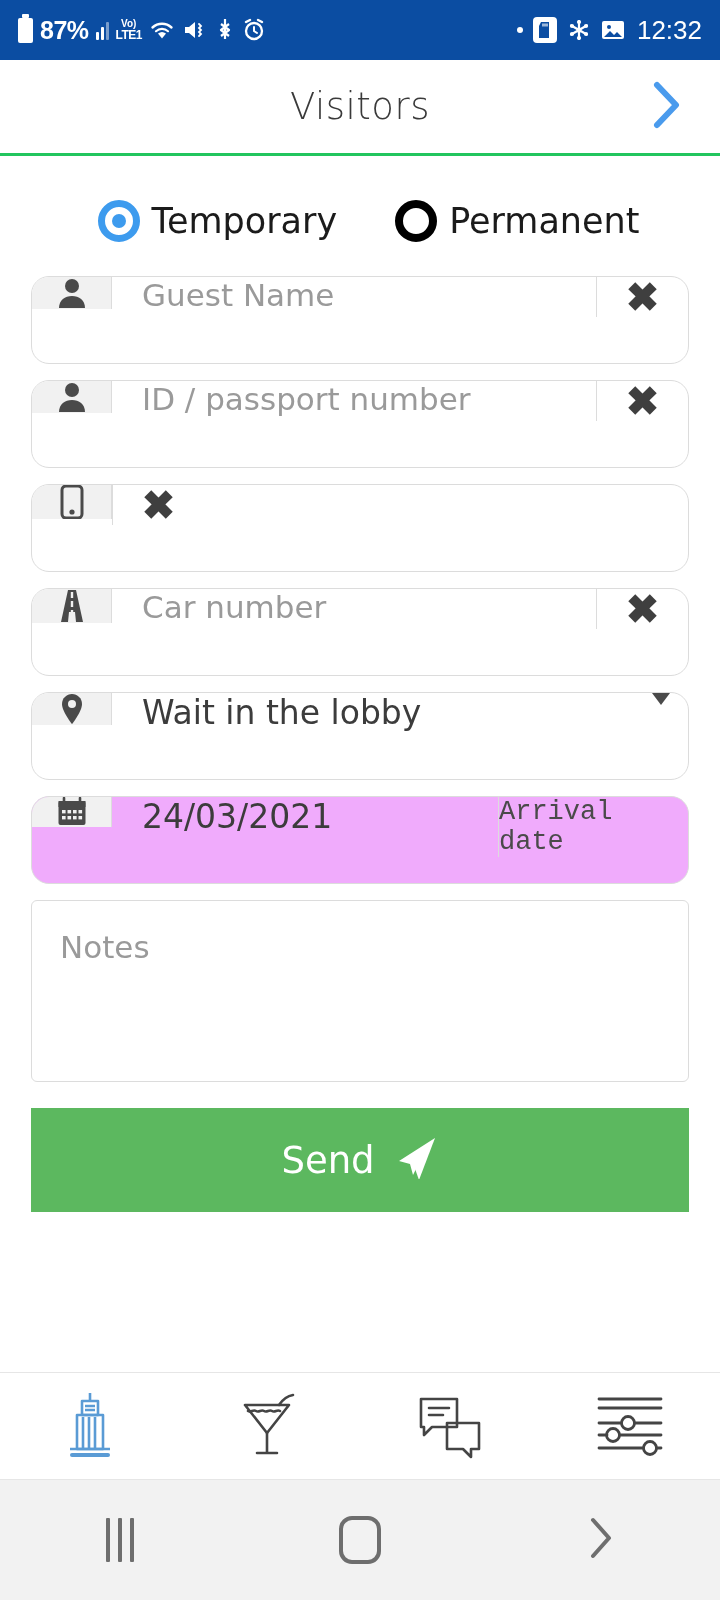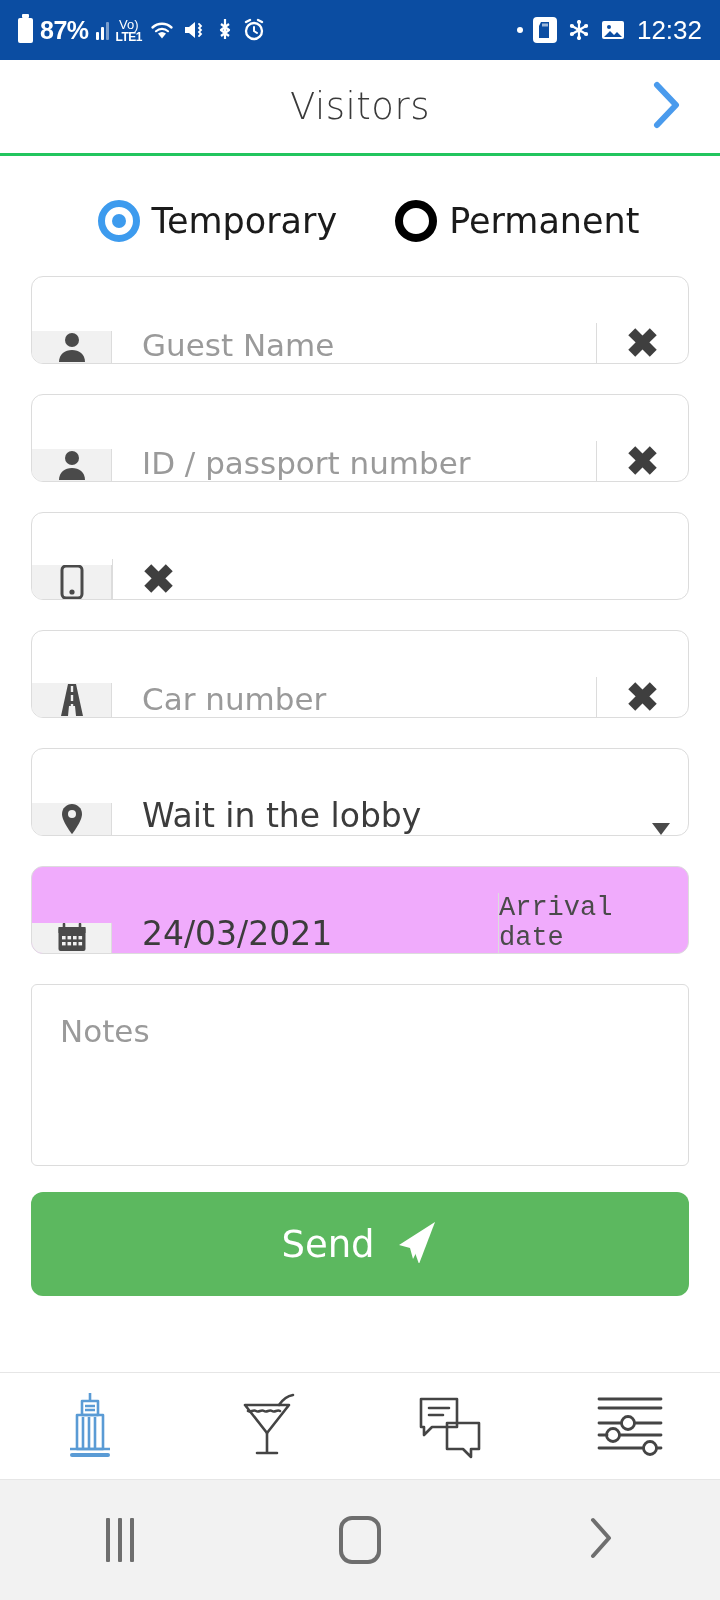--- a/index.html
+++ b/index.html
@@ -31,21 +31,21 @@
   .batt-glyph:before{
     content:""; position:absolute; top:-4px; left:4px; width:7px; height:4px;
     background:#fff; border-radius:1px;
   }
   .sig-bars { display:flex; align-items:flex-end; gap:2px; height:20px; }
   .sig-bars i { width:3px; background:#fff; display:block; border-radius:1px; }
   .sig-bars i:nth-child(1){ height:8px; }
   .sig-bars i:nth-child(2){ height:13px; }
   .sig-bars i:nth-child(3){ height:18px; opacity:.45; }
   .volte { display:flex; flex-direction:column; align-items:center; line-height:1; }
-  .volte b { font-size:13px; font-weight:400; }
+  .volte b { font-size:10px; font-weight:700; }
   .volte span { font-size:12px; font-weight:700; letter-spacing:-0.5px; }
   .sb-dot { width:6px; height:6px; border-radius:50%; background:#fff; }
   .sb-card {
     width:24px;height:26px;border-radius:4px;background:#fff;
     display:flex;align-items:center;justify-content:center;
   }
 
   
   .header {
     height:96px;
@@ -78,23 +78,23 @@
   }
   .rb.on  { border:7px solid #3d9bee; background:#fff; }
   .rb.on::after{ content:""; width:14px;height:14px;border-radius:50%;background:#3d9bee; }
   .rb.off { border:8px solid #000000; background:#fff; }
   .radio-label { font-size:35px; color:#1b1b1b; font-family:"DejaVu Sans", sans-serif; }
 
   
   .form { padding:0 31px; }
 
   .field {
-    display:flex; align-items:flex-end;
-    border:1px solid #dcdcdc; border-radius:12px;
-    background:#fff; height:88px; margin-bottom:30px;
+    display:flex; align-items:flex-start;
+    border:1px solid #dcdcdc; border-radius:18px;
+    background:#fff; height:88px; margin-bottom:16px;
     overflow:hidden;
   }
   .f-icon {
     width:80px; flex:none; background:#f1f1f1;
     border-right:1px solid #dcdcdc;
     display:flex; align-items:center; justify-content:center;
     color:#4a4a4a;
   }
   .f-input {
     flex:1 1 auto; display:flex; align-items:center;
@@ -141,21 +141,21 @@
   
   .notes {
     border:1px solid #dcdcdc; border-radius:6px; height:182px;
     padding:28px 28px; font-size:31px; color:#9a9a9a;
     font-family:"DejaVu Sans", sans-serif;
     margin-bottom:26px;
   }
 
   
   .send-btn {
-    height:104px; background:#5cb85f; border-radius:12px;
+    height:104px; background:#5cb85f; border-radius:0;
     display:flex; align-items:center; justify-content:center; gap:18px;
     color:#fff; font-size:37px; font-family:"DejaVu Sans", sans-serif;
     font-weight:400;
   }
 
   
   .tabbar {
     position:absolute; left:0; right:0; bottom:120px;
     height:108px; background:#fff;
     border-top:1px solid #e6e6e6; border-bottom:1px solid #e6e6e6;

